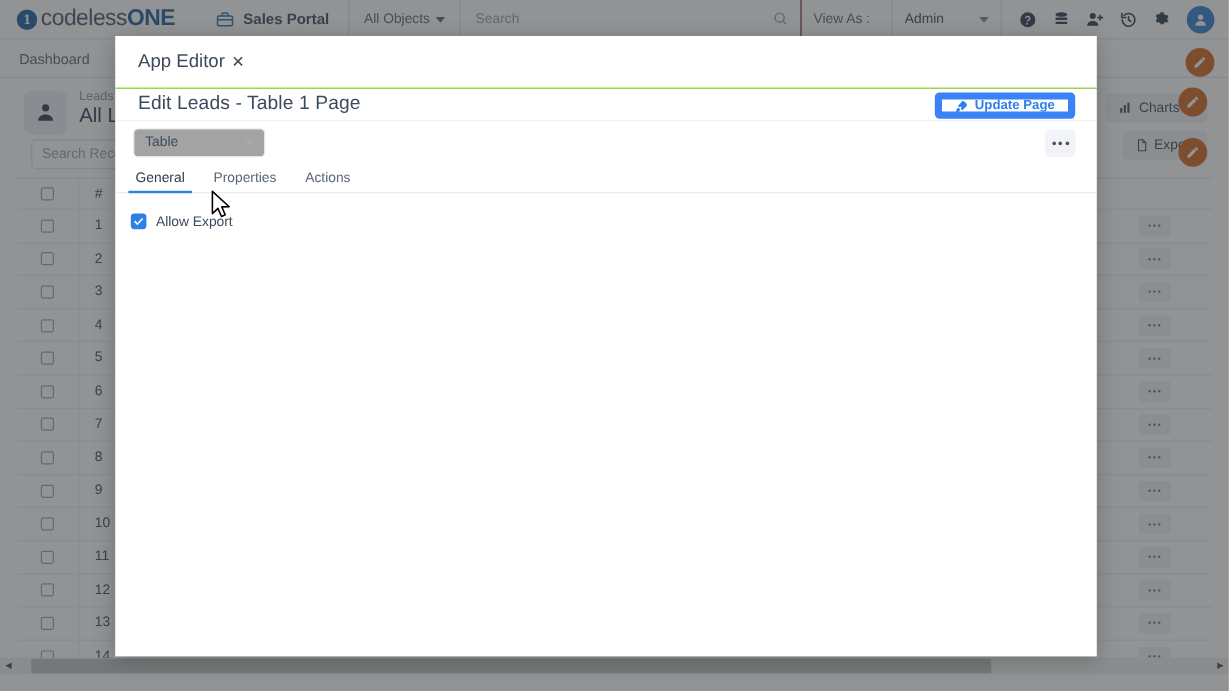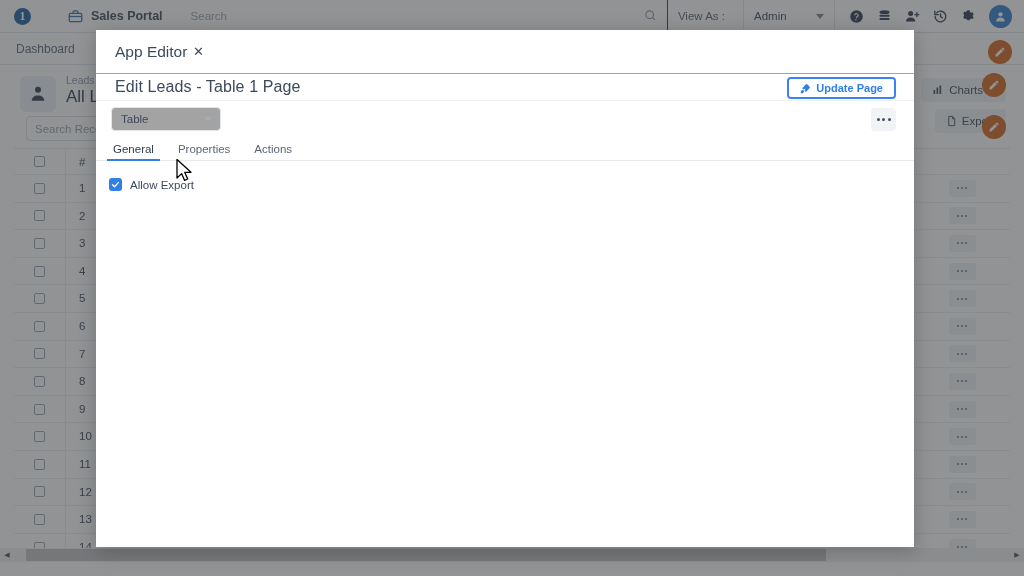--- a/index.html
+++ b/index.html
@@ -235,21 +235,21 @@
   .modal-crumbs {
     height: 27px; flex: 0 0 27px;
     display: flex; align-items: center; justify-content: space-between;
     padding: 0 18px 0 19px;
     border-bottom: 1px solid #eef0f3;
   }
   .crumb-text { font-size: 16px; font-weight: normal; color: #3d4a5c; letter-spacing: .1px; }
   .update-btn {
     display: flex; align-items: center; gap: 5px;
     height: 22px; padding: 0 11px;
-    border: 2px solid #3b82f6; border-radius: 4px;
+    border: 6px solid #3b82f6; border-radius: 4px;
     color: #2f7fe8; font-size: 11px; font-weight: bold;
     background: #fff; cursor: pointer;
     margin-top: 2px;
   }
   .modal-selectbar {
     height: 36px; flex: 0 0 36px;
     display: flex; align-items: center; justify-content: space-between;
     padding: 0 18px 0 15px;
   }
   .table-select {
@@ -303,31 +303,40 @@
 </head>
 <body>
 
 <div id="app-background">
 
   <div class="top-header">
     <div class="brand">
       <div class="brand-mark">
         <span>1</span>
       </div>
+      <div class="brand-text">
+        <span class="w1">codeless</span><span class="w2">ONE</span>
+      </div>
     </div>
 
     <div class="portal">
       <svg class="hdr-ico" viewBox="0 0 24 24" fill="none" stroke="#2d6fa8" stroke-width="2">
         <rect x="2" y="7" width="20" height="13" rx="2"></rect>
         <path d="M8 7V5a2 2 0 0 1 2-2h4a2 2 0 0 1 2 2v2"></path>
         <path d="M2 12h20"></path>
       </svg>
       <span class="portal-label">Sales Portal</span>
     </div>
 
+    <div class="obj-select">
+      <span>All Objects</span>
+      <svg width="8" height="5" viewBox="0 0 10 6">
+          <path d="M0 0l5 6 5-6z" fill="#5a6676"></path>
+        </svg>
+    </div>
 
     <div class="search-wrap">
       <input type="text" placeholder="Search" style="">
       <svg class="search-ico" viewBox="0 0 24 24" fill="none" stroke="#8b94a3" stroke-width="2">
         <circle cx="10.5" cy="10.5" r="7"></circle>
           <path d="M20 20l-4.5-4.5"></path>
       </svg>
     </div>
 
     <div class="viewas">

